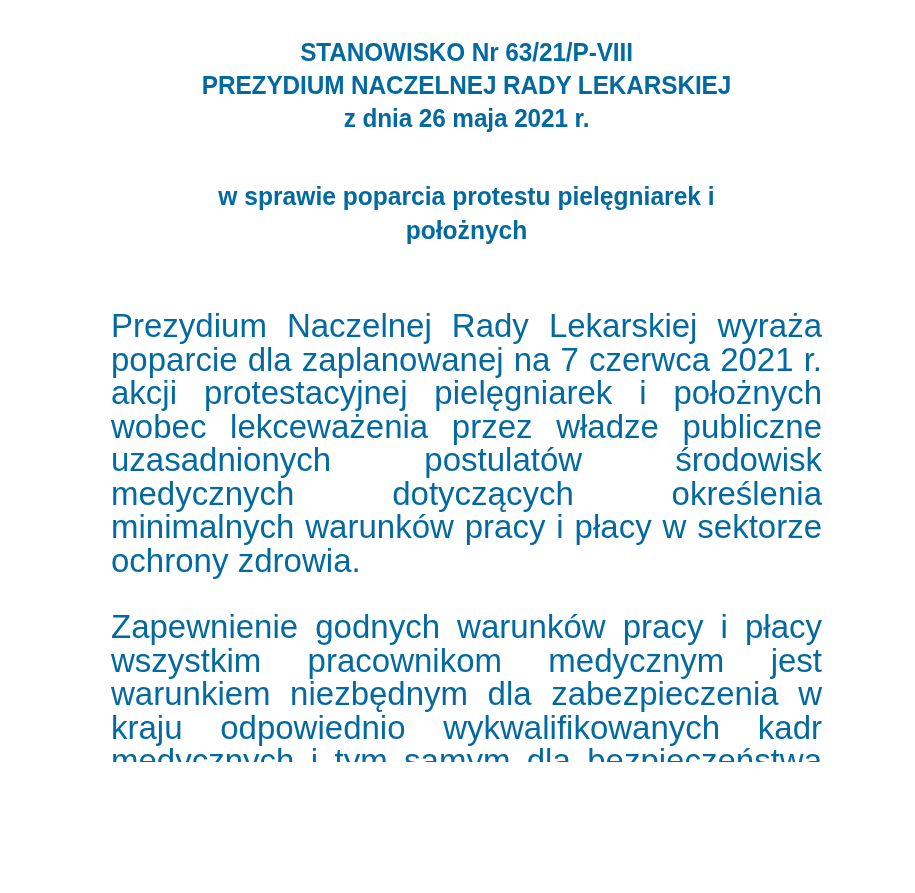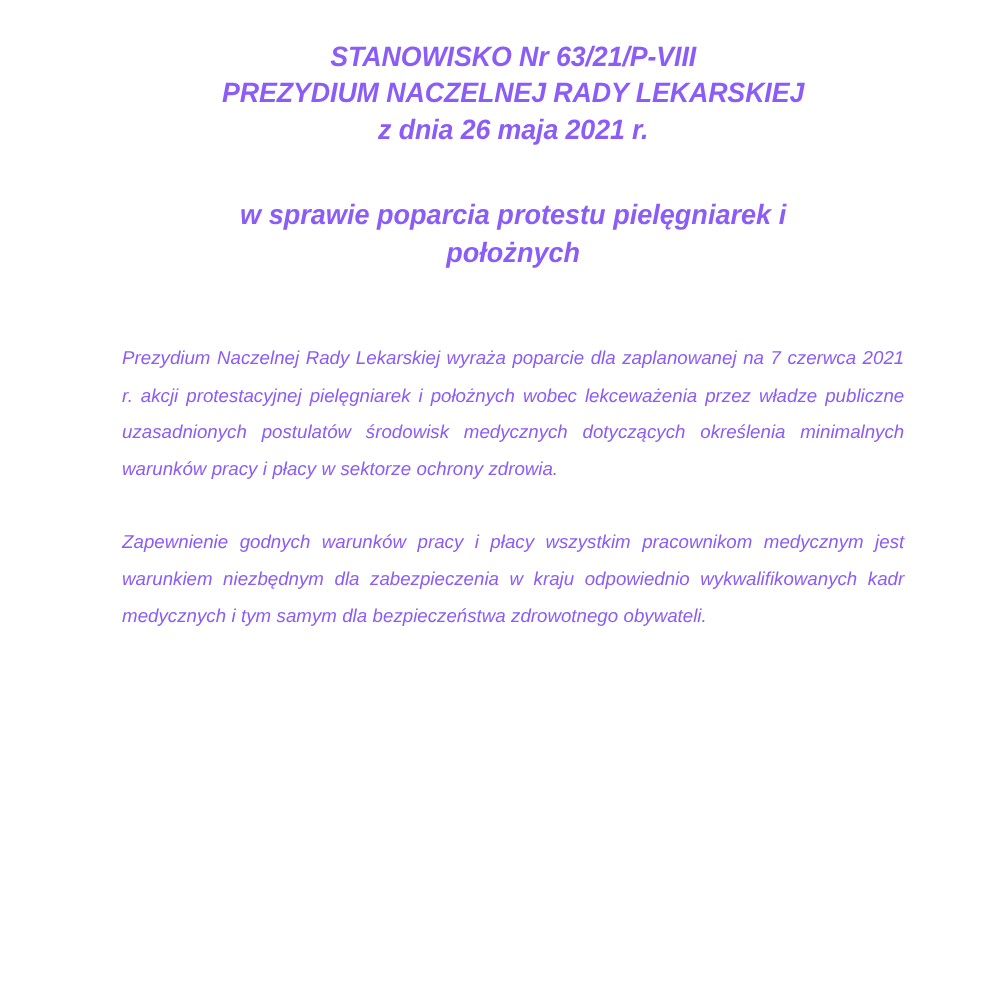--- a/index.html
+++ b/index.html
@@ -8,22 +8,21 @@
     background: #ffffff;
   }
 
   .page {
     position: relative;
     width: 915px;
     height: 762px;
     background: #ffffff;
     overflow: hidden;
     font-family: "Liberation Sans", "DejaVu Sans", sans-serif;
-    color: #8b5cf6;
-    font-style: italic;
+    color: #0369a1;
     -webkit-font-smoothing: antialiased;
   }
 
   .doc-body {
     position: absolute;
     left: 111px;
     top: 0;
     width: 711px;
   }
 
@@ -54,21 +53,21 @@
     transform: scaleX(0.965);
     transform-origin: center center;
   }
 
   
   .paragraphs {
     margin-top: 62px;
   }
 
   .para {
-    font-size: 17px;
+    font-size: 33px;
     line-height: 33.5px;
     text-align: justify;
     text-justify: inter-word;
     margin: 0 0 33px 0;
     word-spacing: 0.2px;
   }
 
   .para:last-child {
     margin-bottom: 0;
   }

